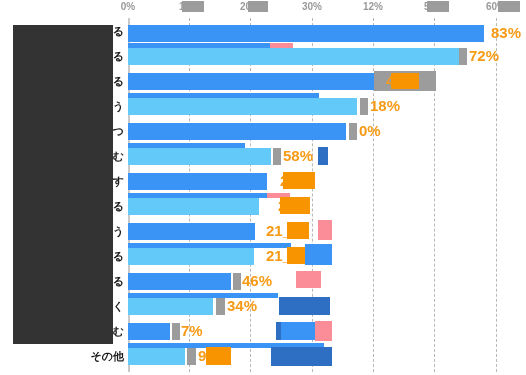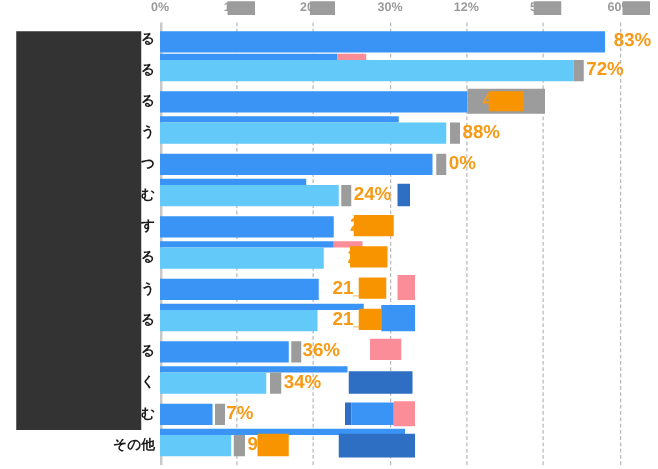--- a/index.html
+++ b/index.html
@@ -176,34 +176,34 @@
       <div class="bar-main bar-a" style="left:0; width:246px"></div>
       <div class="redact redact-gray" style="left:246px; top:3px; width:62px; height:20px"></div>
       <div class="value-label" style="left:258px">4_%</div>
       <div class="redact redact-orange" style="left:263px; top:5px; width:28px; height:16px"></div>
     </div>
 
     <div class="row" style="top:75px">
       <div class="bar-thin bar-a" style="left:0; width:191px"></div>
       <div class="bar-main bar-b" style="left:0; width:229px"></div>
       <div class="redact redact-gray" style="left:232px; top:5px; width:8px; height:17px"></div>
-      <div class="value-label" style="left:242px">88%</div>
+      <div class="value-label" style="left:242px">18%</div>
     </div>
 
     <div class="row" style="top:100px">
       <div class="bar-main bar-a" style="left:0; width:218px"></div>
       <div class="redact redact-gray" style="left:221px; top:5px; width:8px; height:17px"></div>
       <div class="value-label" style="left:231px">0%</div>
     </div>
 
     <div class="row" style="top:125px">
       <div class="bar-thin bar-a" style="left:0; width:117px"></div>
       <div class="bar-main bar-b" style="left:0; width:143px"></div>
       <div class="redact redact-gray" style="left:145px; top:5px; width:8px; height:17px"></div>
-      <div class="value-label" style="left:155px">24%</div>
+      <div class="value-label" style="left:155px">58%</div>
       <div class="redact redact-blue" style="left:190px; top:4px; width:10px; height:18px"></div>
     </div>
 
     <div class="row" style="top:150px">
       <div class="bar-main bar-a" style="left:0; width:139px"></div>
       <div class="value-label" style="left:152px">2_%</div>
       <div class="redact redact-orange" style="left:155px; top:4px; width:32px; height:17px"></div>
     </div>
 
     <div class="row" style="top:175px">
@@ -225,21 +225,21 @@
       <div class="bar-thin bar-a" style="left:0; width:163px"></div>
       <div class="bar-main bar-b" style="left:0; width:126px"></div>
       <div class="value-label" style="left:138px">21_</div>
       <div class="redact redact-orange" style="left:159px; top:4px; width:18px; height:17px"></div>
       <div class="redact redact-lblue" style="left:177px; top:1px; width:27px; height:21px"></div>
     </div>
 
     <div class="row" style="top:250px">
       <div class="bar-main bar-a" style="left:0; width:103px"></div>
       <div class="redact redact-gray" style="left:105px; top:5px; width:8px; height:17px"></div>
-      <div class="value-label" style="left:114px">36%</div>
+      <div class="value-label" style="left:114px">46%</div>
       <div class="redact redact-pink" style="left:168px; top:3px; width:25px; height:17px"></div>
     </div>
 
     <div class="row" style="top:275px">
       <div class="bar-thin bar-a" style="left:0; width:150px"></div>
       <div class="bar-main bar-b" style="left:0; width:85px"></div>
       <div class="redact redact-gray" style="left:88px; top:5px; width:9px; height:17px"></div>
       <div class="value-label" style="left:99px">34%</div>
       <div class="redact redact-blue" style="left:151px; top:4px; width:51px; height:18px"></div>
     </div>

